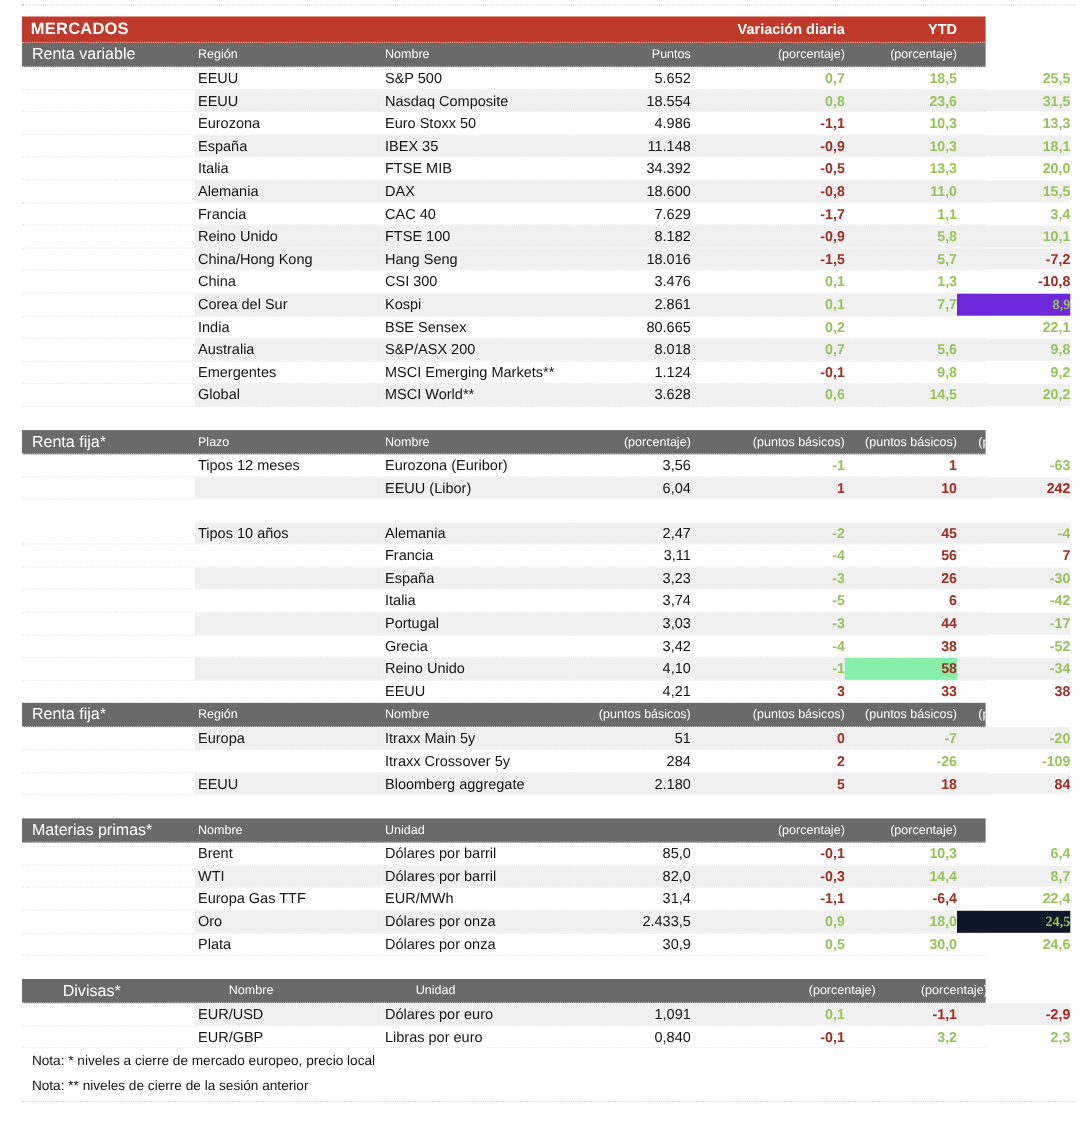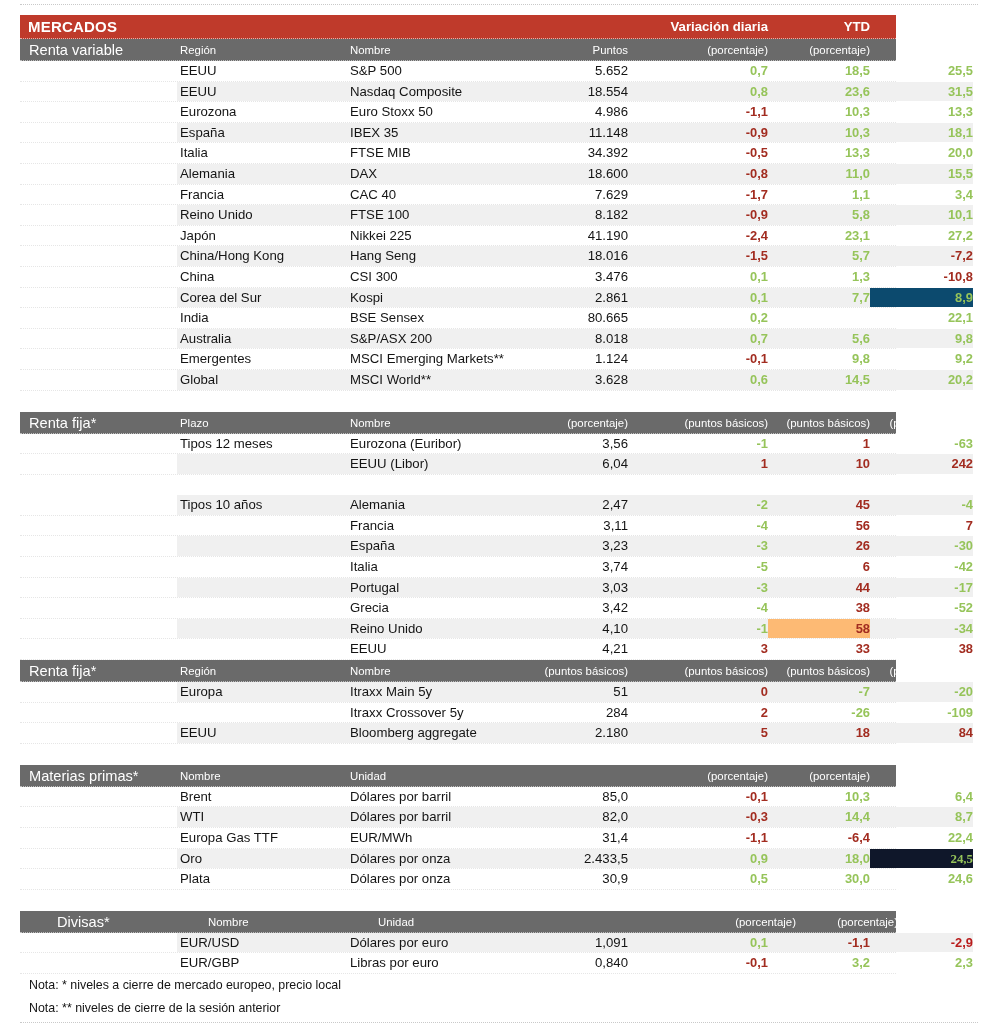--- a/index.html
+++ b/index.html
@@ -119,29 +119,20 @@
         </div>
         <div class="grid row striped">
           <div class="cell c-label"></div>
           <div class="cell c-a shade" style="background: rgb(240, 240, 240);">Reino Unido</div>
           <div class="cell c-b shade" style="background: rgb(240, 240, 240);">FTSE 100</div>
           <div class="cell c-v shade" style="background: rgb(240, 240, 240);">8.182</div>
           <div class="cell chv shade" style="color: rgb(162, 44, 32); background: rgb(240, 240, 240);">-0,9</div>
           <div class="cell chv shade" style="color: rgb(150, 196, 90); background: rgb(240, 240, 240);">5,8</div>
           <div class="cell chv shade" style="color: rgb(150, 196, 90); background: rgb(240, 240, 240);">10,1</div>
         </div>
-        <div class="grid row">
-          <div class="cell c-label"></div>
-          <div class="cell c-a shade">Japón</div>
-          <div class="cell c-b shade">Nikkei 225</div>
-          <div class="cell c-v shade">41.190</div>
-          <div class="cell chv shade" style="color: rgb(162, 44, 32);">-2,4</div>
-          <div class="cell chv shade" style="color: rgb(150, 196, 90);">23,1</div>
-          <div class="cell chv shade" style="color: rgb(150, 196, 90);">27,2</div>
-        </div>
         <div class="grid row striped">
           <div class="cell c-label"></div>
           <div class="cell c-a shade" style="background: rgb(240, 240, 240);">China/Hong Kong</div>
           <div class="cell c-b shade" style="background: rgb(240, 240, 240);">Hang Seng</div>
           <div class="cell c-v shade" style="background: rgb(240, 240, 240);">18.016</div>
           <div class="cell chv shade" style="color: rgb(162, 44, 32); background: rgb(240, 240, 240);">-1,5</div>
           <div class="cell chv shade" style="color: rgb(150, 196, 90); background: rgb(240, 240, 240);">5,7</div>
           <div class="cell chv shade" style="color: rgb(162, 44, 32); background: rgb(240, 240, 240);">-7,2</div>
         </div>
         <div class="grid row">
@@ -153,21 +144,21 @@
           <div class="cell chv shade" style="color: rgb(150, 196, 90);">1,3</div>
           <div class="cell chv shade" style="color: rgb(162, 44, 32);">-10,8</div>
         </div>
         <div class="grid row striped">
           <div class="cell c-label"></div>
           <div class="cell c-a shade" style="background: rgb(240, 240, 240);">Corea del Sur</div>
           <div class="cell c-b shade" style="background: rgb(240, 240, 240);">Kospi</div>
           <div class="cell c-v shade" style="background: rgb(240, 240, 240);">2.861</div>
           <div class="cell chv shade" style="color: rgb(150, 196, 90); background: rgb(240, 240, 240);">0,1</div>
           <div class="cell chv shade" style="color: rgb(150, 196, 90); background: rgb(240, 240, 240);">7,7</div>
-          <div class="cell chv shade" style="color: rgb(150, 196, 90); background: #0c4a6e;">8,9</div>
+          <div class="cell chv shade" style="color: rgb(150, 196, 90); background: #6d28d9; font-family: Liberation Serif, serif;">8,9</div>
         </div>
         <div class="grid row">
           <div class="cell c-label"></div>
           <div class="cell c-a shade">India</div>
           <div class="cell c-b shade">BSE Sensex</div>
           <div class="cell c-v shade">80.665</div>
           <div class="cell chv shade" style="color: rgb(150, 196, 90);">0,2</div>
           <div class="cell chv shade" style="color: rgb(150, 196, 90); margin-top: 24px;">11,7</div>
           <div class="cell chv shade" style="color: rgb(150, 196, 90);">22,1</div>
         </div>
@@ -288,21 +279,21 @@
           <div class="cell chv shade" style="color: rgb(150, 196, 90);">-4</div>
           <div class="cell chv shade" style="color: rgb(162, 44, 32);">38</div>
           <div class="cell chv shade" style="color: rgb(150, 196, 90);">-52</div>
         </div>
         <div class="grid row striped">
           <div class="cell c-label"></div>
           <div class="cell c-a shade" style="background: rgb(240, 240, 240);"></div>
           <div class="cell c-b shade" style="background: rgb(240, 240, 240);">Reino Unido</div>
           <div class="cell c-v shade" style="background: rgb(240, 240, 240);">4,10</div>
           <div class="cell chv shade" style="color: rgb(150, 196, 90); background: rgb(240, 240, 240);">-1</div>
-          <div class="cell chv shade" style="color: rgb(162, 44, 32); background: #fdba74;">58</div>
+          <div class="cell chv shade" style="color: rgb(162, 44, 32); background: #86efac;">58</div>
           <div class="cell chv shade" style="color: rgb(150, 196, 90); background: rgb(240, 240, 240);">-34</div>
         </div>
         <div class="grid row">
           <div class="cell c-label"></div>
           <div class="cell c-a shade"></div>
           <div class="cell c-b shade">EEUU</div>
           <div class="cell c-v shade">4,21</div>
           <div class="cell chv shade" style="color: rgb(162, 44, 32);">3</div>
           <div class="cell chv shade" style="color: rgb(162, 44, 32);">33</div>
           <div class="cell chv shade" style="color: rgb(162, 44, 32);">38</div>

